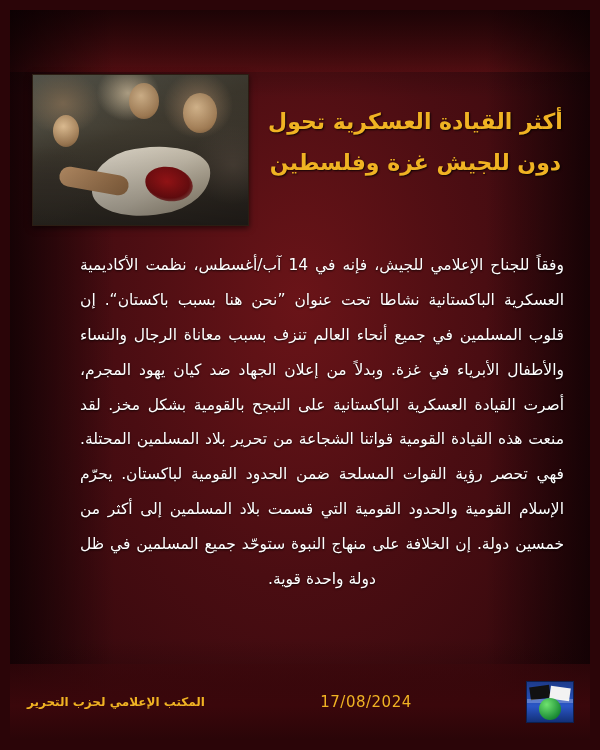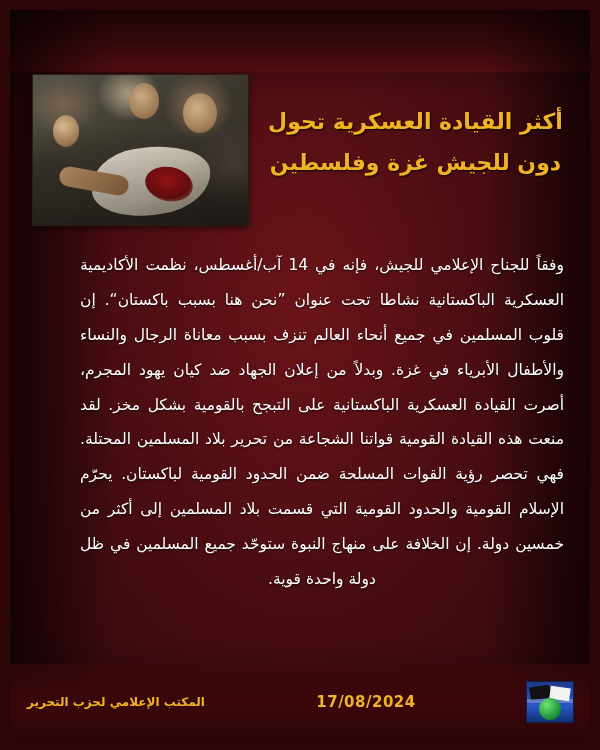--- a/index.html
+++ b/index.html
@@ -169,21 +169,21 @@
     color: #f0b323;
     font-size: 12px;
     font-weight: bold;
     line-height: 1.7;
     width: 180px;
   }
 
   .footer-date {
     color: #f0b323;
     font-size: 15px;
-    font-weight: bold;
+    font-weight: normal;
     letter-spacing: .5px;
     text-align: right;
   }
 
   .footer-left {
     display: flex;
     align-items: center;
     gap: 10px;
   }
 

